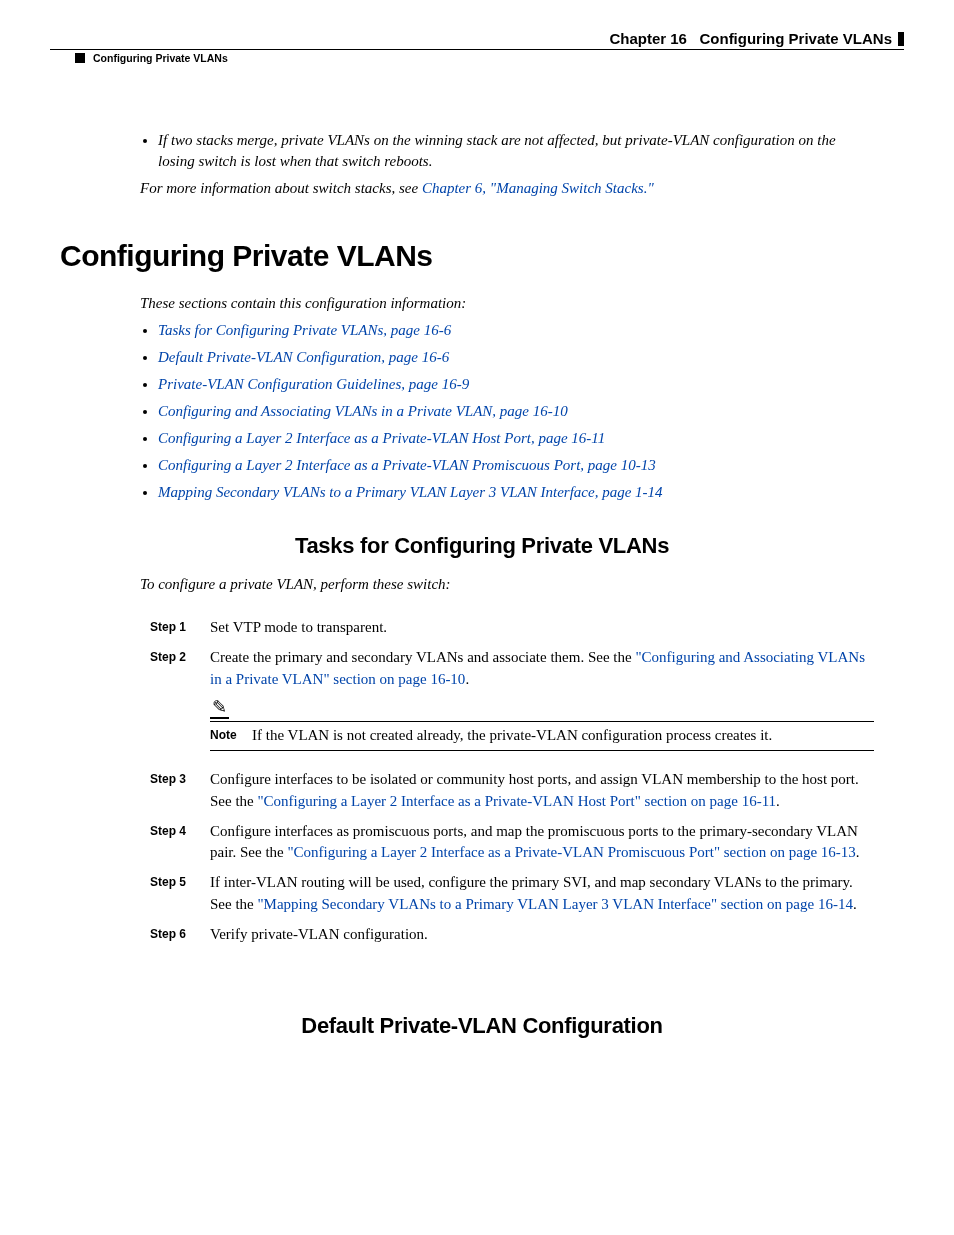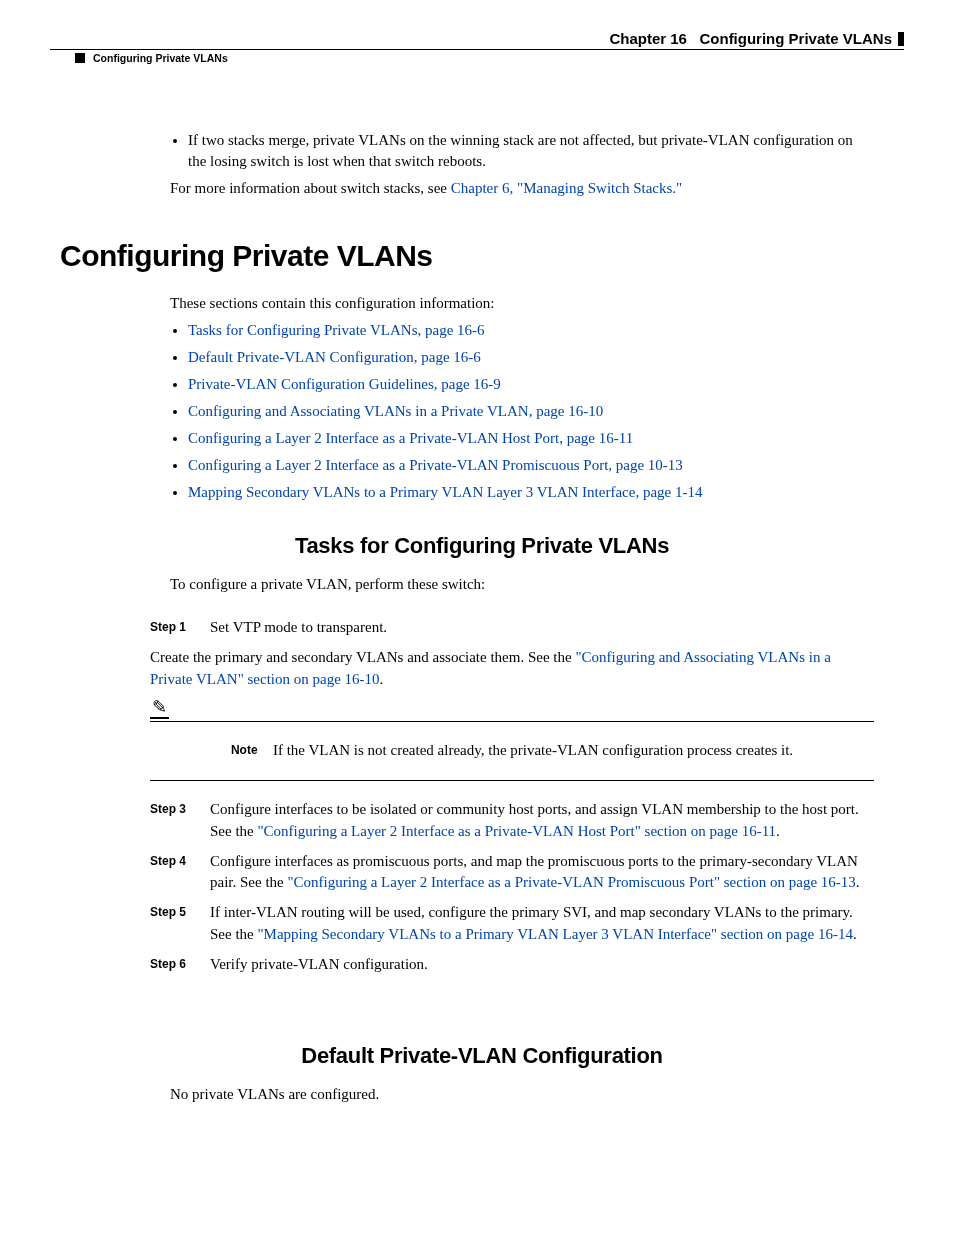--- a/index.html
+++ b/index.html
@@ -36,22 +36,23 @@
   }
   .black-box-sm {
     width: 10px; height: 10px; background: #000; display: inline-block;
     margin-right: 8px;
   }
   .end-box {
     width: 6px; height: 14px; background:#000; display:inline-block; margin-left:6px;
     vertical-align: middle;
   }
   .content {
-    margin-left: 120px;
+    margin-left: 90px;
     margin-right: 30px;
+    font-style: italic;
   }
   .bullet-list {
     padding-left: 18px;
     margin: 6px 0;
   }
   ul.bullet-list li {
     margin-bottom: 6px;
     line-height: 1.4;
   }
   .link { color: #0044aa; }
@@ -89,22 +90,21 @@
     padding-top: 2px;
   }
   .step-body { flex: 1; }
   .note-block {
     margin: 8px 0 10px 0;
   }
   .note-row {
     display: flex;
     border-top: 1px solid #000;
     border-bottom: 1px solid #000;
-    padding: 18px 0;
-    justify-content: center;
+    padding: 3px 0;
   }
   .note-label {
     font-family: Arial, Helvetica, sans-serif;
     font-size: 12px;
     font-weight: bold;
     width: 42px;
     flex-shrink: 0;
     padding-top: 2px;
   }
   .pen-icon {
@@ -167,20 +167,21 @@
   <div style="height:18px"></div>
 
   <div class="steps">
 
     <div class="step-row">
       <div class="step-label">Step 1</div>
       <div class="step-body">Set VTP mode to transparent.</div>
     </div>
 
     <div class="step-row">
+      <div class="step-label">Step 2</div>
       <div class="step-body">
         <span>Create the primary and secondary VLANs and associate them. See the </span><span class="link">"Configuring and Associating VLANs in a Private VLAN" section on page 16-10</span><span>.</span>
         <div class="note-block">
           <div class="pen-icon">✎</div>
           <div class="note-row">
             <div class="note-label">Note</div>
             <div>If the VLAN is not created already, the private-VLAN configuration process creates it.</div>
           </div>
         </div>
       </div>
@@ -211,17 +212,14 @@
       <div class="step-label">Step 6</div>
       <div class="step-body">Verify private-VLAN configuration.</div>
     </div>
 
   </div>
 
   <div style="height:30px"></div>
 
   <h2 class="sub">Default Private-VLAN Configuration</h2>
 
-  <div class="content">
-    <p>No private VLANs are configured.</p>
-  </div>
 
 </div>
 
 </body></html>

